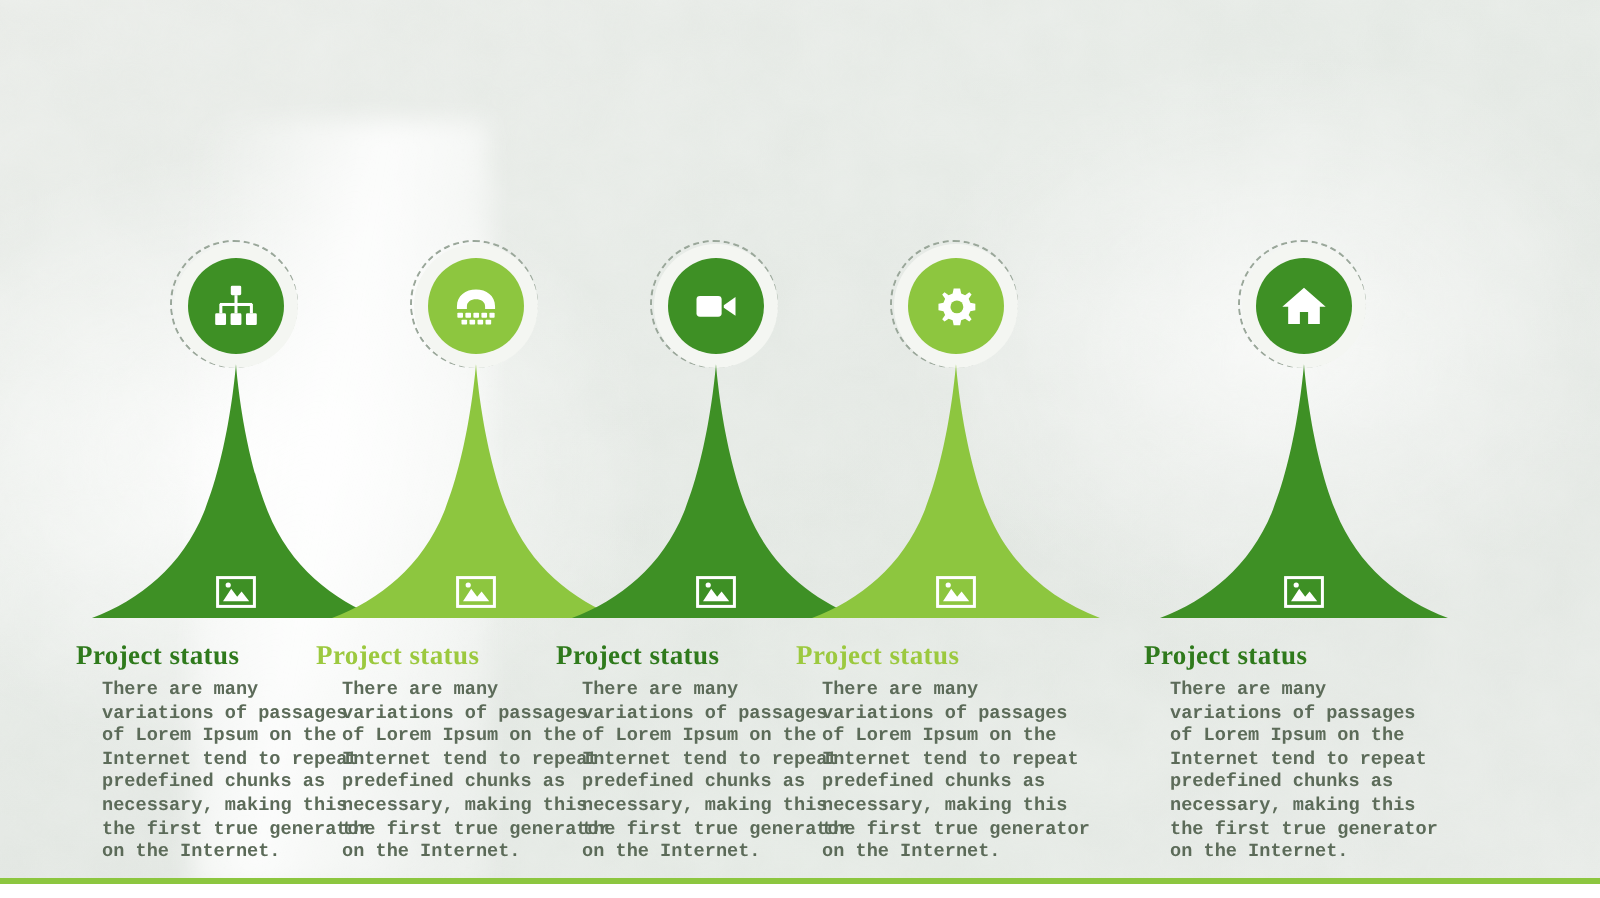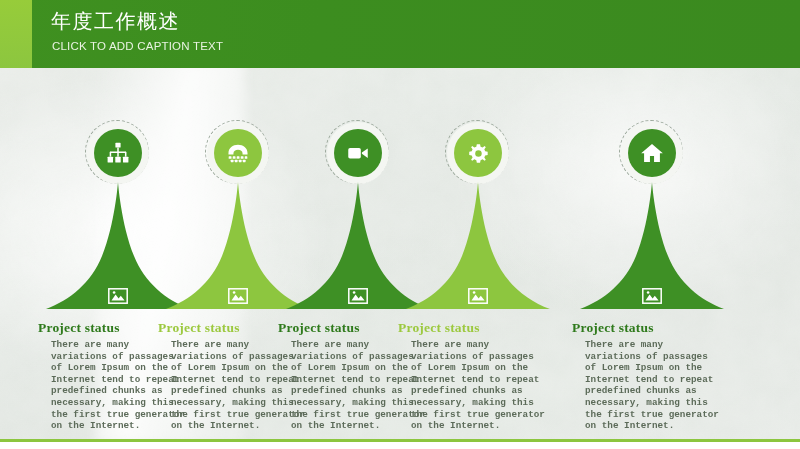--- a/index.html
+++ b/index.html
@@ -185,26 +185,20 @@
       <filter id="grain2">
         <feTurbulence type="fractalNoise" baseFrequency="0.035" numOctaves="3" seed="23"></feTurbulence>
         <feColorMatrix type="matrix" values="0 0 0 0 1  0 0 0 0 1  0 0 0 0 1  0 0 0 0.35 0"></feColorMatrix>
       </filter>
     </defs>
     <rect x="0" y="0" width="800" height="441" filter="url(#grain)"></rect>
     <rect x="0" y="0" width="800" height="441" filter="url(#grain2)"></rect>
   </svg>
   <div class="bg-sheen"></div>
 
-  <div class="header">
-    <div class="header-main"></div>
-    <div class="header-strip"></div>
-    <div class="header-title">年度工作概述</div>
-    <div class="header-subtitle">CLICK TO ADD CAPTION TEXT</div>
-  </div>
 
   <div class="col" style="left:38px">
     <div class="badge">
       <div class="dashring"></div>
       <div class="whitering"></div>
       <div class="disc" style="background:#3e9025">
         <svg width="26" height="26" viewBox="0 0 24 24">
           <rect x="9.6" y="2.6" width="4.8" height="4.4" rx="0.6" fill="#ffffff"></rect>
           <rect x="2.4" y="15.4" width="5" height="5.4" rx="0.6" fill="#ffffff"></rect>
           <rect x="9.5" y="15.4" width="5" height="5.4" rx="0.6" fill="#ffffff"></rect>

